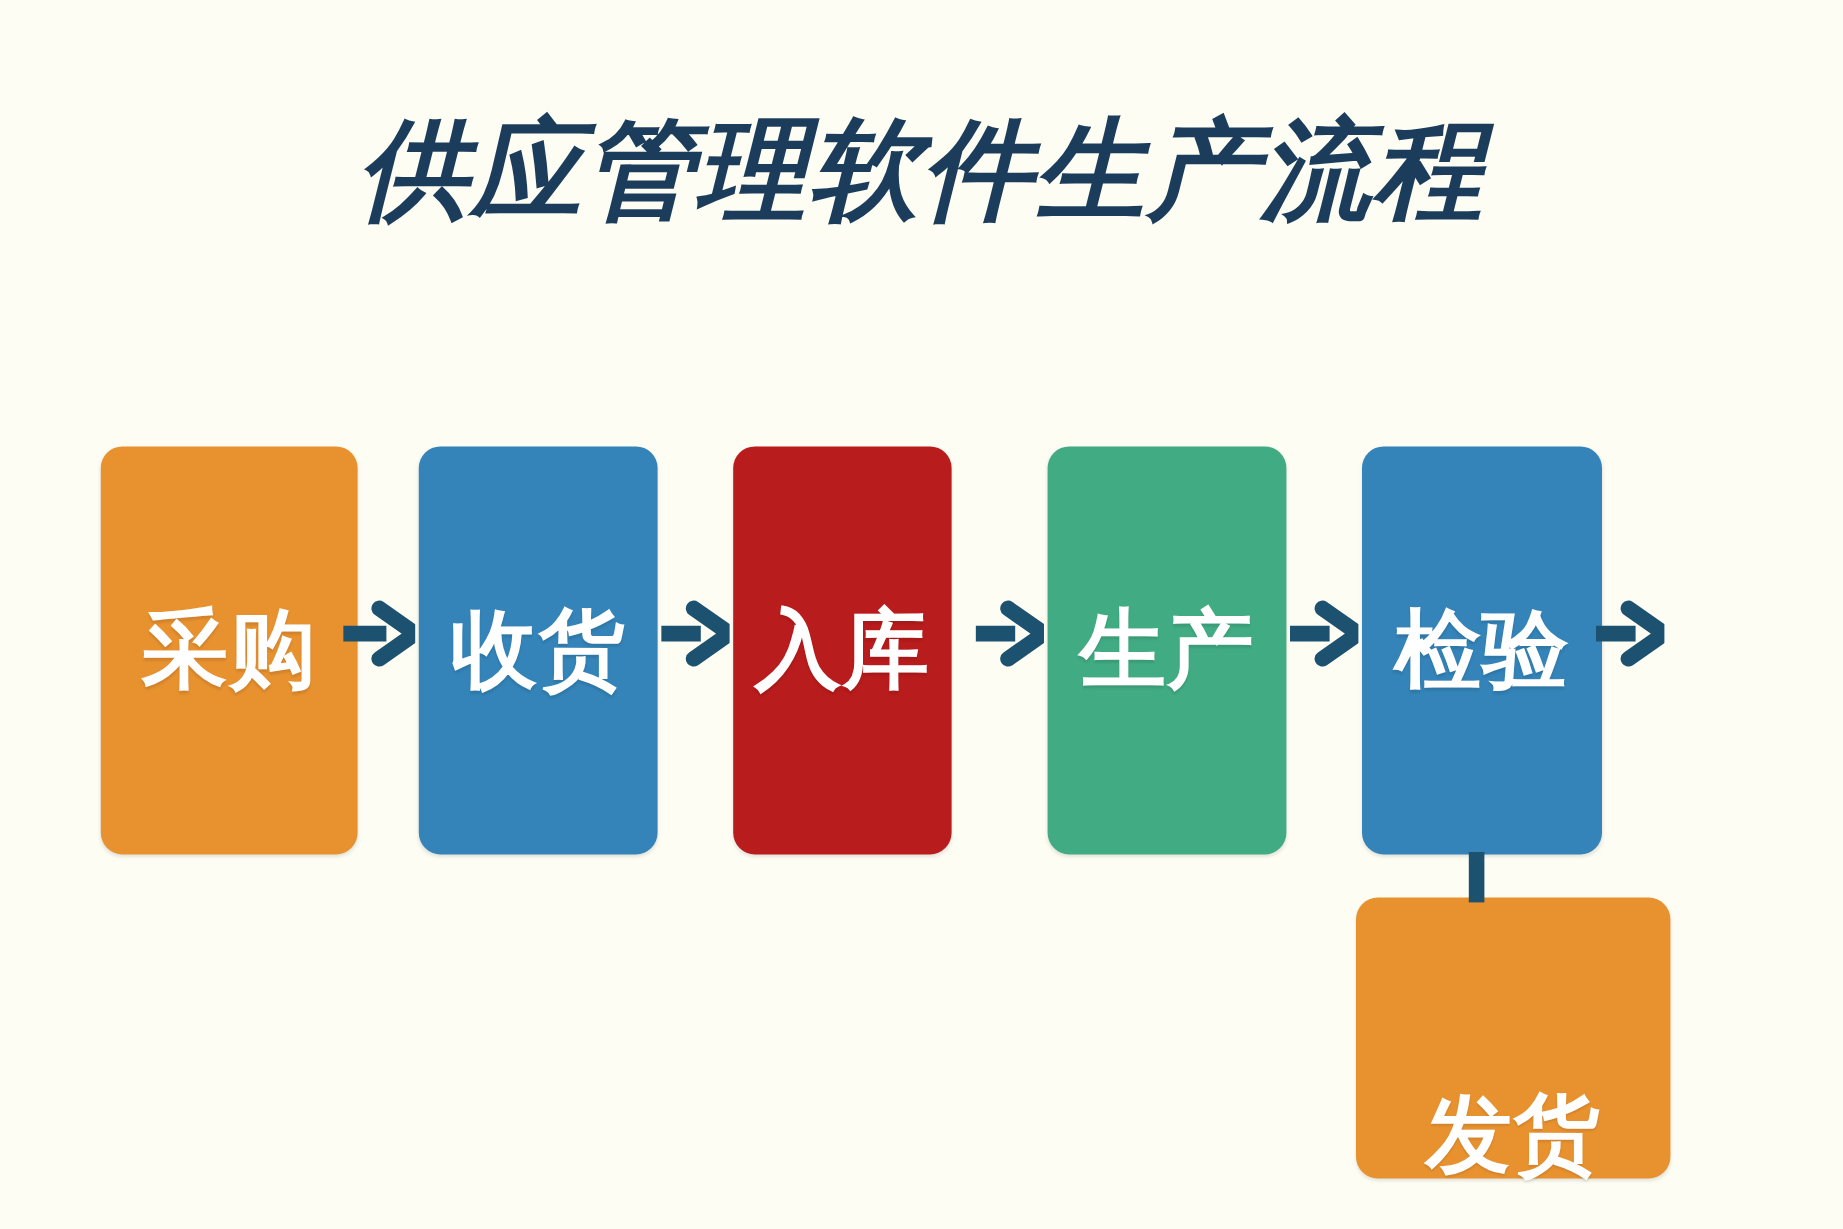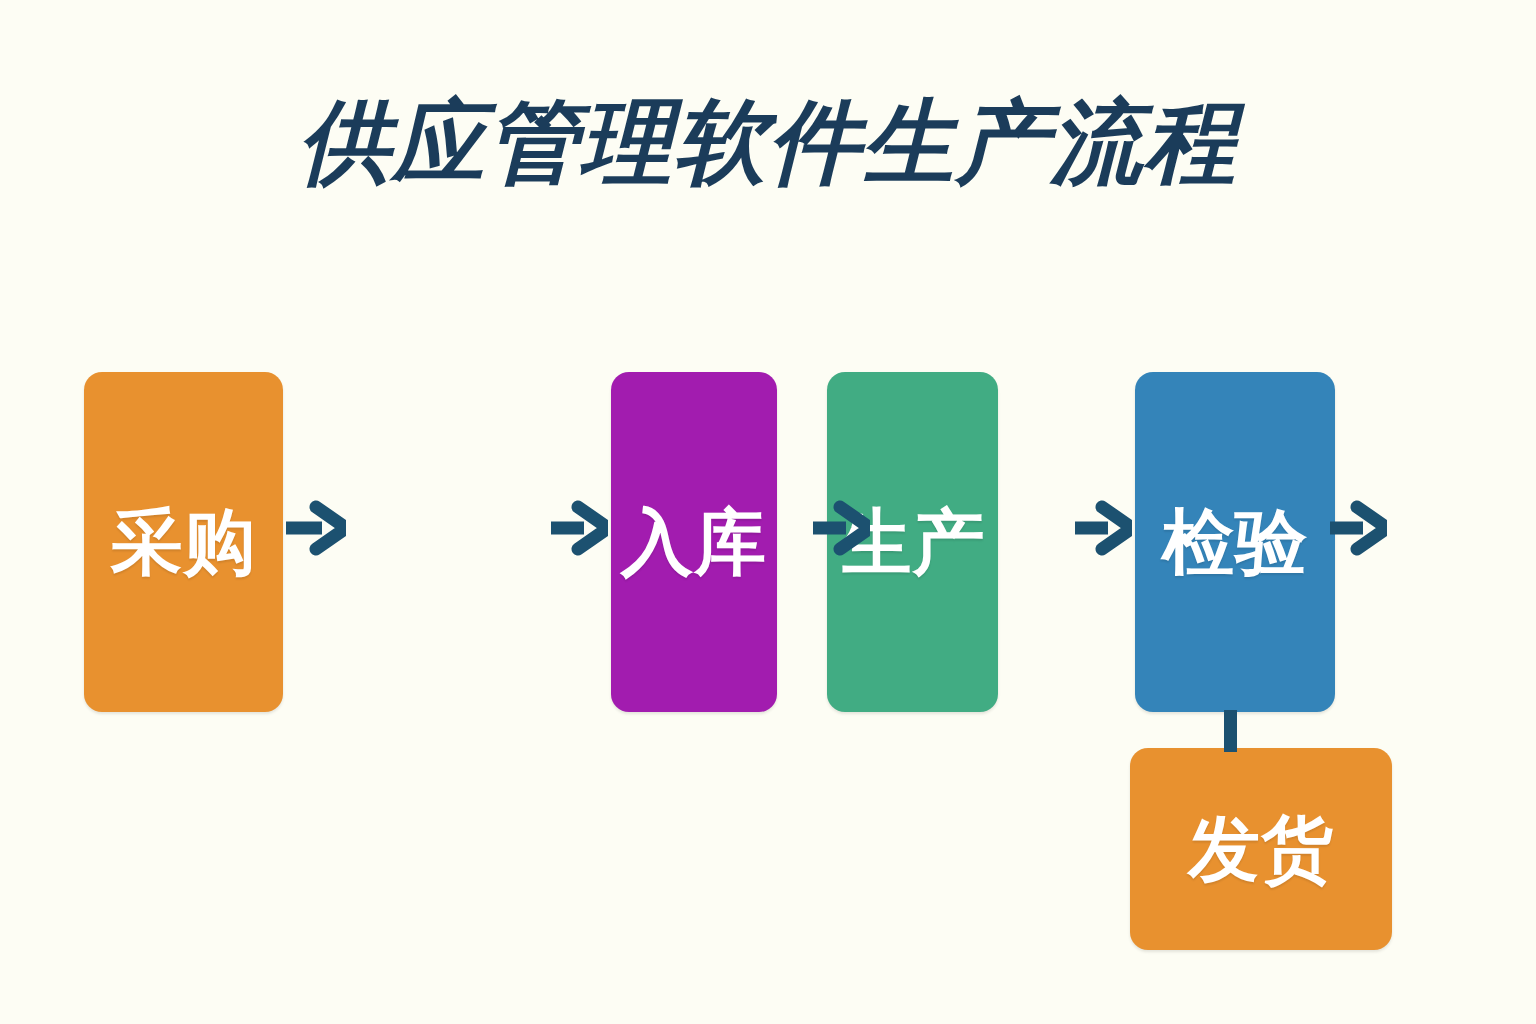--- a/index.html
+++ b/index.html
@@ -71,38 +71,41 @@
     background: #1c5170;
   }
 </style>
 </head>
 <body style="background: rgb(253, 253, 244);">
 
 <div id="canvas" style="background: rgb(253, 253, 244);">
 
   <div id="chart-title" style="color: rgb(27, 60, 90);">供应管理软件生产流程</div>
 
-  <div class="node" id="node-0" style="left: 84px; top: 372px; width: 199px; height: 340px; background: rgb(232, 145, 47);">
+  <div class="node" id="node-0" style="left: 84px; top: 372px; width: 214px; height: 340px; background: rgb(232, 145, 47);">
     <span class="node-label" style="color: rgb(255, 255, 255);">采购</span>
   </div>
 
+  <div class="node" id="node-1" style="left: 349px; top: 372px; width: 199px; height: 340px; background: rgb(52, 132, 185);">
+    <span class="node-label" style="color: rgb(255, 255, 255);">收货</span>
+  </div>
 
-  <div class="node" id="node-2" style="left: 611px; top: 372px; width: 166px; height: 340px; background: #a21caf;">
+  <div class="node" id="node-2" style="left: 611px; top: 372px; width: 182px; height: 340px; background: #b91c1c;">
     <span class="node-label" style="color: rgb(255, 255, 255);">入库</span>
   </div>
 
-  <div class="node" id="node-3" style="left: 827px; top: 372px; width: 171px; height: 340px; background: rgb(65, 172, 131);">
+  <div class="node" id="node-3" style="left: 873px; top: 372px; width: 199px; height: 340px; background: rgb(65, 172, 131);">
     <span class="node-label" style="color: rgb(255, 255, 255);">生产</span>
   </div>
 
   <div class="node" id="node-4" style="left: 1135px; top: 372px; width: 200px; height: 340px; background: rgb(52, 132, 185);">
     <span class="node-label" style="color: rgb(255, 255, 255);">检验</span>
   </div>
 
-  <div class="node" id="node-5" style="left: 1130px; top: 748px; width: 262px; height: 202px; background: rgb(232, 145, 47);">
+  <div class="node" id="node-5" style="left: 1130px; top: 748px; width: 262px; height: 234px; background: rgb(232, 145, 47); align-items: flex-end;">
     <span class="node-label" style="color: rgb(255, 255, 255);">发货</span>
   </div>
 
   <div class="arrow" id="arrow-0" style="left: 286px; top: 500px; width: 60px; height: 56px;"><svg width="60" height="56" viewBox="0 0 60 56">
         <line x1="0" y1="28" x2="36" y2="28" stroke="#1c5170" stroke-width="13"></line>
         <polyline points="30,7 60,28 30,49" fill="none" stroke="#1c5170" stroke-width="13" stroke-linecap="round" stroke-linejoin="round"></polyline>
       </svg></div>
   <div class="arrow" id="arrow-1" style="left: 551px; top: 500px; width: 57px; height: 56px;"><svg width="57" height="56" viewBox="0 0 57 56">
         <line x1="0" y1="28" x2="33" y2="28" stroke="#1c5170" stroke-width="13"></line>
         <polyline points="27,7 57,28 27,49" fill="none" stroke="#1c5170" stroke-width="13" stroke-linecap="round" stroke-linejoin="round"></polyline>

